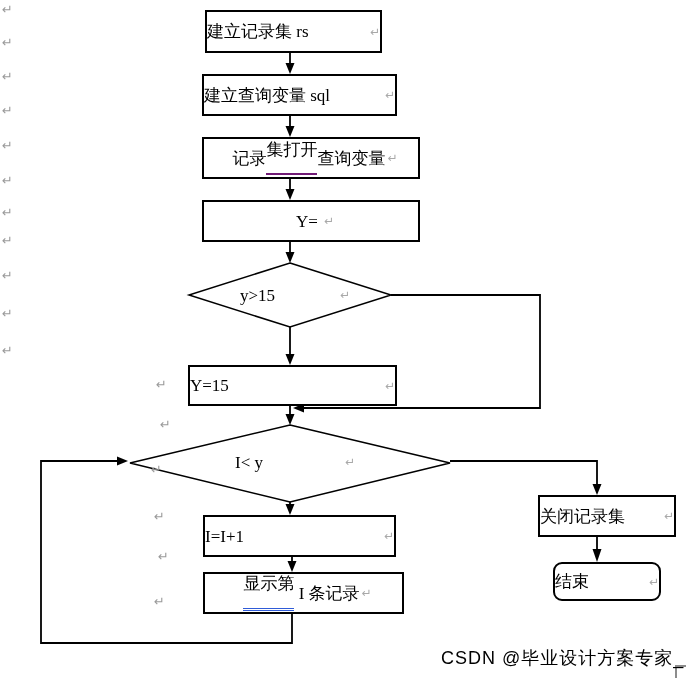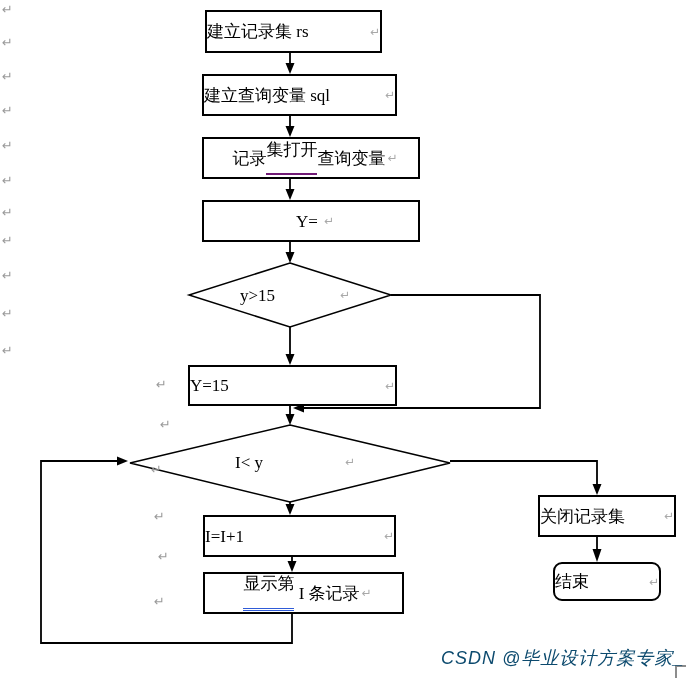--- a/index.html
+++ b/index.html
@@ -30,24 +30,23 @@
     position:absolute;z-index:4;background:transparent;border:none;
     display:flex;align-items:center;justify-content:space-between;
     font-size:17px;line-height:1;white-space:nowrap;gap:24px;
   }
   .rounded{border-radius:9px;}
   .caption{
     position:absolute;z-index:5;font-size:17px;letter-spacing:2px;
     white-space:nowrap;color:#000;
   }
   .watermark{
-    position:absolute;z-index:6;font-size:18px;color:#0c4a6e;
+    position:absolute;z-index:6;font-size:18px;color:#000000;
     white-space:nowrap;letter-spacing:1px;
     font-family:"Liberation Sans","DejaVu Sans",sans-serif;
-    font-style:italic;
   }
   .corner-mark{
     position:absolute;z-index:5;width:11px;height:13px;
     border-left:2px solid #8c8c8c;border-top:2px solid #8c8c8c;
   }
 </style>
 </head>
 <body>
 
 <div class="canvas">

